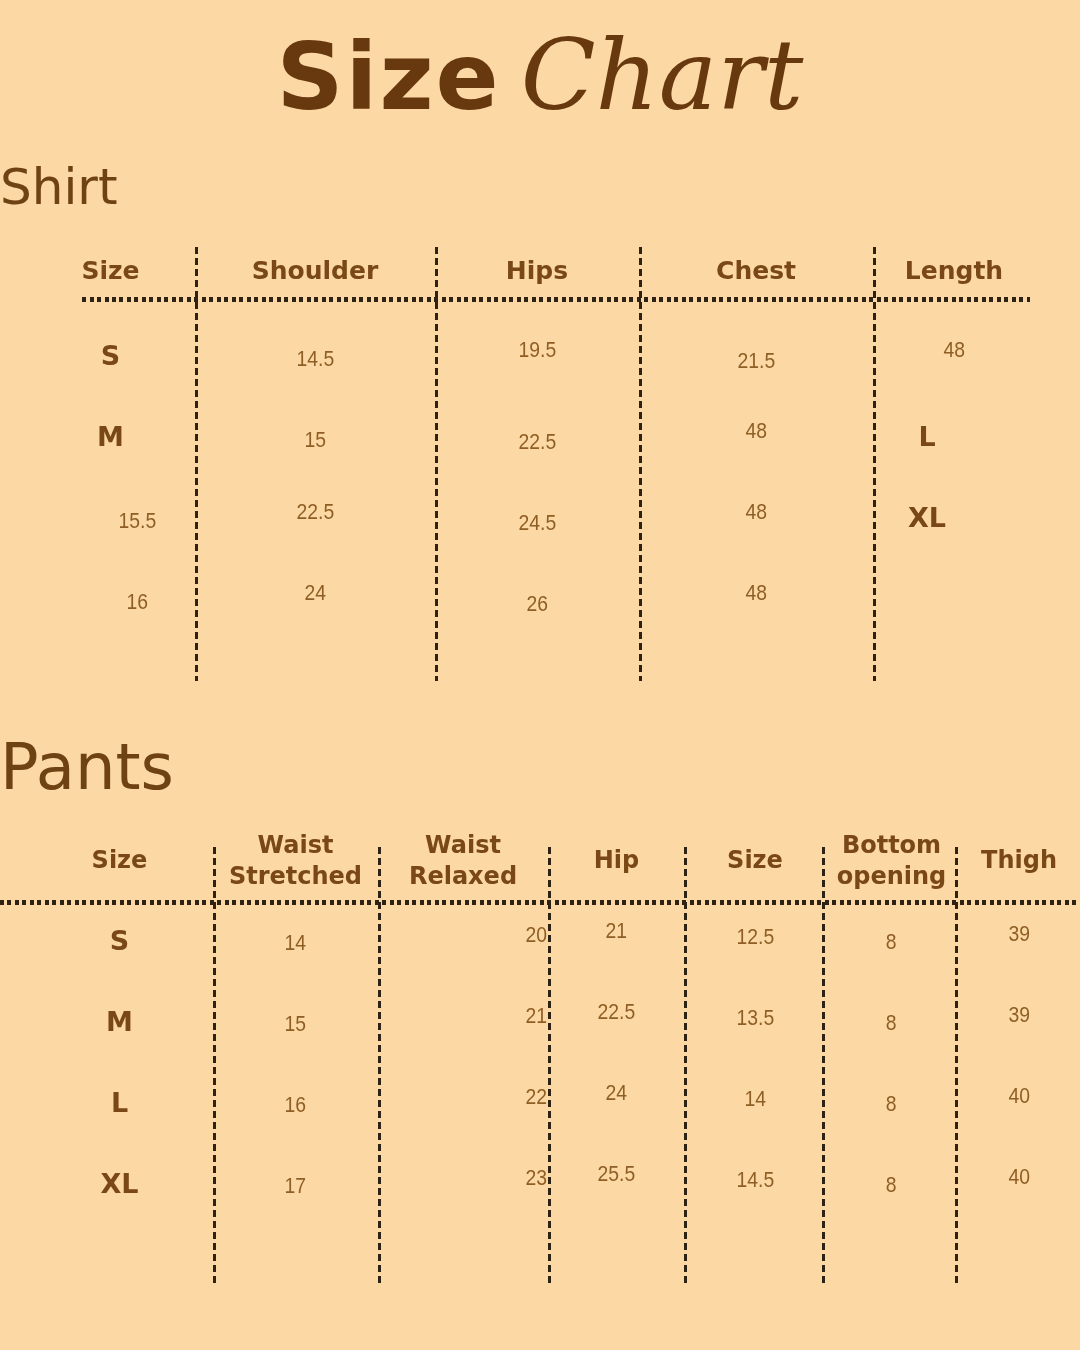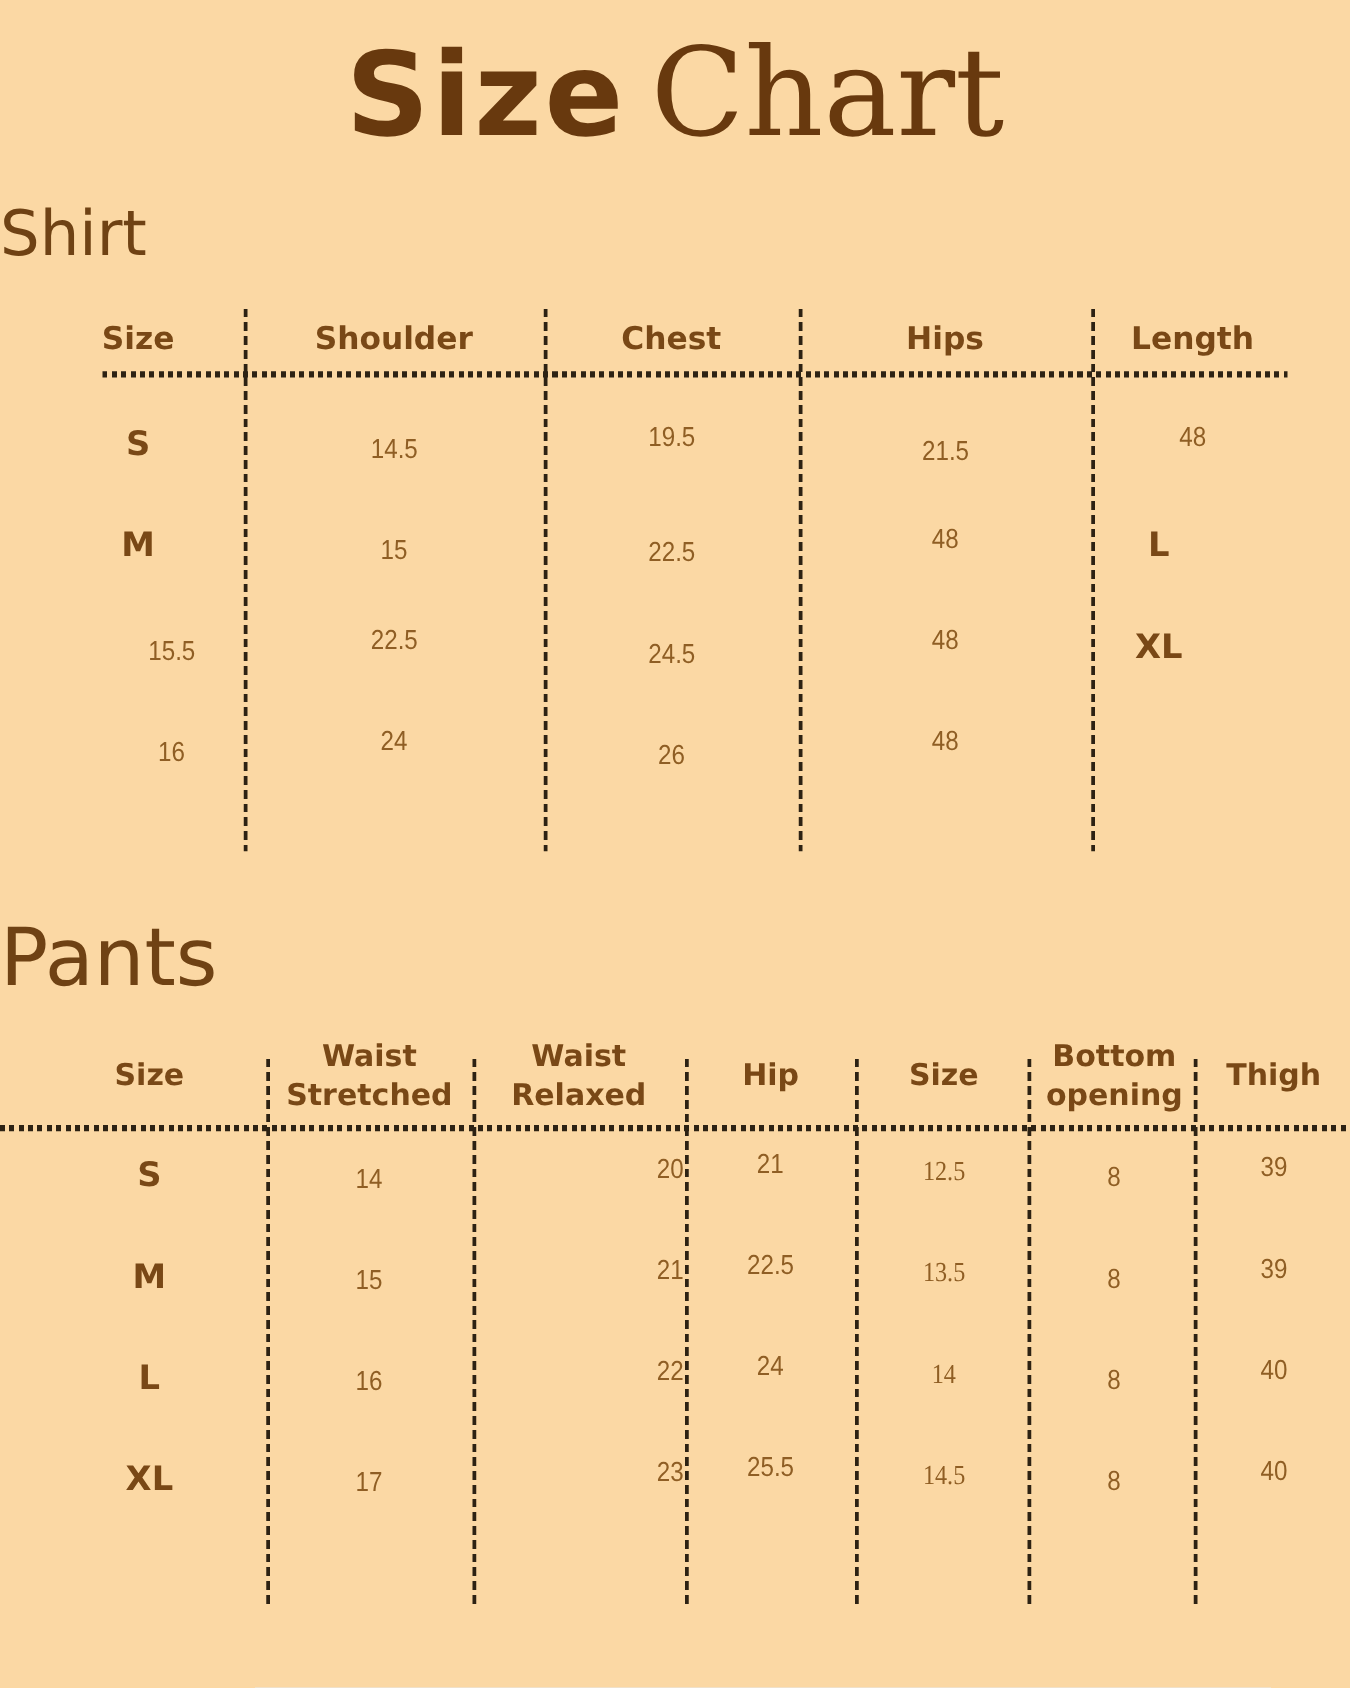--- a/index.html
+++ b/index.html
@@ -25,20 +25,21 @@
   }
   .size-word{
     font-family:"DejaVu Sans", sans-serif;
     font-weight:800;
     font-size:93px;
     letter-spacing:2px;
     color:var(--ink-dark);
   }
   .chart-word{
     font-family:"DejaVu Serif", serif;
+    font-style:italic;
     font-size:98px;
     color:var(--ink-dark);
     margin-left:20px;
     margin-top:32px;
   }
   
   .section-heading{
     position:absolute;left:0;width:100%;
     text-align:left;
     color:#6F4214;
@@ -95,21 +96,21 @@
   .num{display:inline-block;transform:scaleX(0.88);}
 
   
   .shirt-table .cy1{transform:translateY(3px);}
   .shirt-table .cy2{transform:translateY(-6px);}
   .shirt-table .cy3{transform:translateY(5px);}
   .shirt-table .cy4{transform:translateY(-6px);}
   .pants-table .py1{transform:translateY(2px);}
   .pants-table .py2{transform:translateY(-6px);text-align:right;}
   .pants-table .py3{transform:translateY(-10px);}
-  .pants-table .py4{transform:translateY(-4px);font-family:Liberation Serif, serif;}
+  .pants-table .py4{transform:translateY(-4px);}
   .pants-table .py5{transform:translateY(1px);}
   .pants-table .py6{transform:translateY(-7px);}
 
   .vdiv{
     position:absolute;width:3px;
     background-image:repeating-linear-gradient(to bottom,var(--line) 0 7px,transparent 7px 11px);
   }
   .shirt-table .vdiv{top:4px;height:434px;}
   .pants-table .vdiv{top:25px;height:437px;}
 </style>
@@ -121,22 +122,22 @@
   <div class="main-title">
     <span class="size-word">Size</span><span class="chart-word">Chart</span>
   </div>
 
   <div class="section-heading shirt-heading">Shirt</div>
 
   <div class="sz-table shirt-table">
     <div class="thead">
       <div class="th c0">Size</div>
       <div class="th">Shoulder</div>
+      <div class="th">Hips</div>
       <div class="th">Chest</div>
-      <div class="th">Hips</div>
       <div class="th">Length</div>
     </div>
     <div class="hline"></div>
 
     <div class="tbody">
       <div class="rl">S</div>
       <div class="td cy1"><span class="num">14.5</span></div>
       <div class="td cy2"><span class="num">19.5</span></div>
       <div class="td cy3"><span class="num">21.5</span></div>
       <div class="td cy4"><span class="num">48</span></div>

